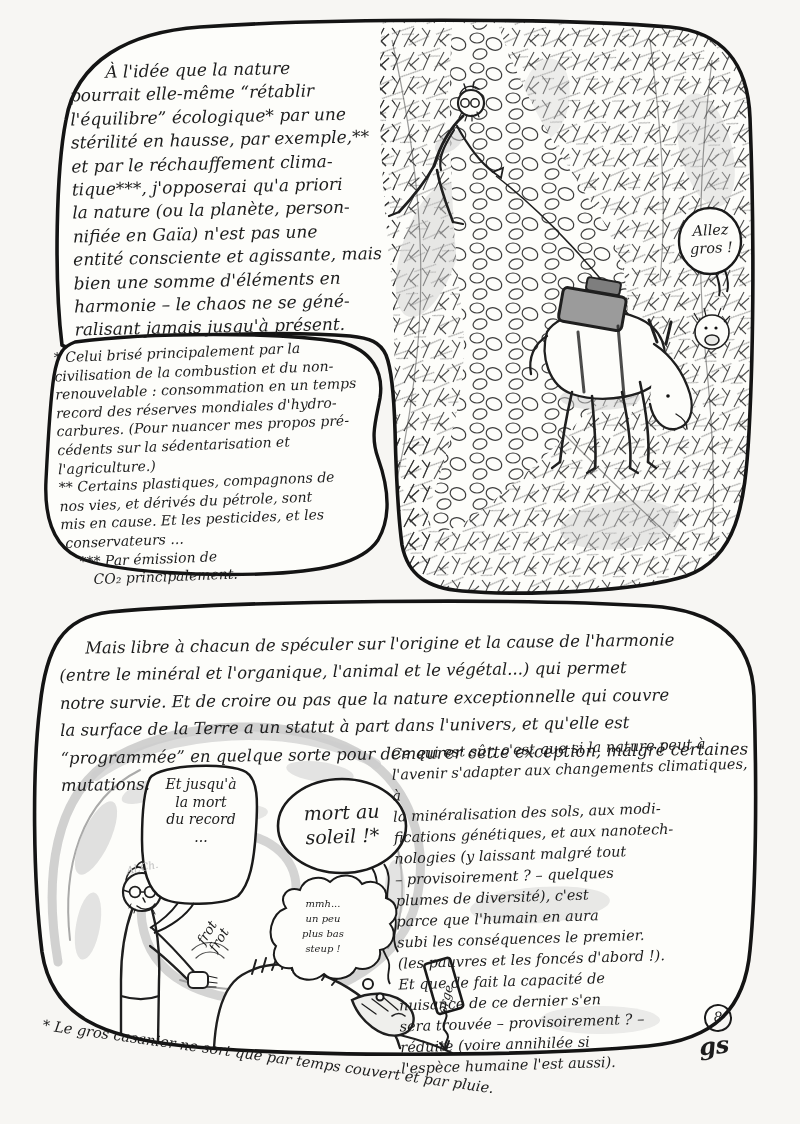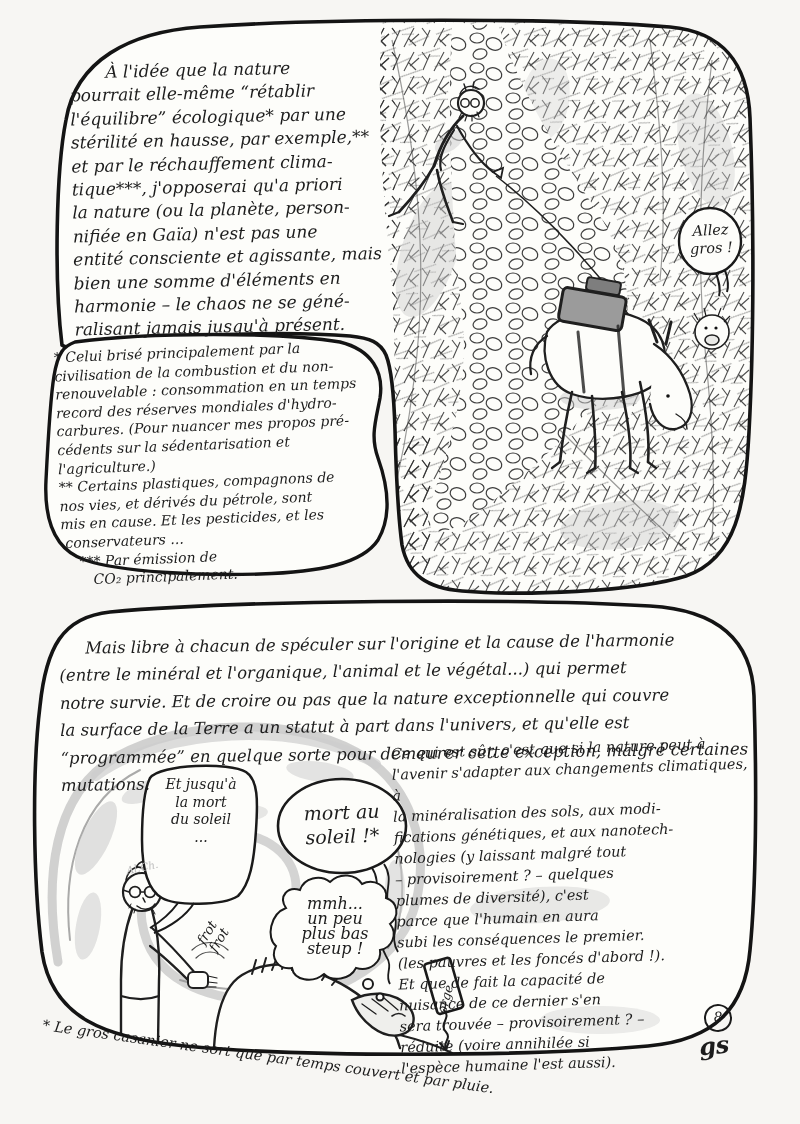--- a/index.html
+++ b/index.html
@@ -20,21 +20,21 @@
     transform:rotate(-2.2deg);}
   .para-left{left:60px;top:630px;width:700px;font-size:16.5px;line-height:27.4px;
     transform:rotate(-0.8deg);text-indent:26px;}
   .para-right{left:396px;top:738px;width:358px;font-size:14.5px;line-height:21px;
     transform:rotate(-1.8deg);}
   .bubble-allez-t{left:680px;top:221px;width:62px;font-size:14.5px;line-height:18px;
     transform:rotate(-3deg);}
   .bubble1-t{left:152px;top:776px;width:98px;font-size:14px;line-height:17.5px;}
   .bubble2-t{left:280px;top:800px;width:124px;font-size:19px;line-height:24px;
     transform:rotate(-2deg);}
-  .bubble3-t{left:292px;top:896px;width:86px;font-size:16px;line-height:15px;font-style:italic;}
+  .bubble3-t{left:280px;top:896px;width:86px;font-size:10px;line-height:15px;font-style:italic;}
   .sfx{left:200px;top:922px;font-size:13.5px;line-height:14px;white-space:pre-line;
     transform:rotate(-58deg);}
   .orge-t{left:420px;top:976px;width:60px;font-size:12.5px;transform:rotate(-75deg);}
   .caption{left:44px;top:1016px;font-size:14.5px;transform:rotate(8deg);
     transform-origin:left top;}
   .pagenum{left:704px;top:1004px;width:24px;height:24px;border:2.2px solid #1a1a1a;
     border-radius:50%;font-size:14px;line-height:23px;text-align:center;
     font-style:normal;transform:rotate(8deg);}
   .signature{left:699px;top:1030px;font-size:24px;font-weight:bold;
     transform:rotate(-6deg);}
@@ -269,21 +269,21 @@
 subi les conséquences le premier.
 (les pauvres et les foncés d'abord !).
 Et que de fait la capacité de
 nuisance de ce dernier s'en
 sera trouvée – provisoirement ? –
 réduite (voire annihilée si
 l'espèce humaine l'est aussi).</div>
 
 <div class="txt bubble1-t pre ctr">Et jusqu'à
 la mort
-du soleil
+du record
 ...</div>
 
 <div class="txt bubble2-t pre ctr">mort au
 soleil !*</div>
 
 <div class="txt bubble3-t pre ctr">mmh...
 un peu
 plus bas
 steup !</div>
 

